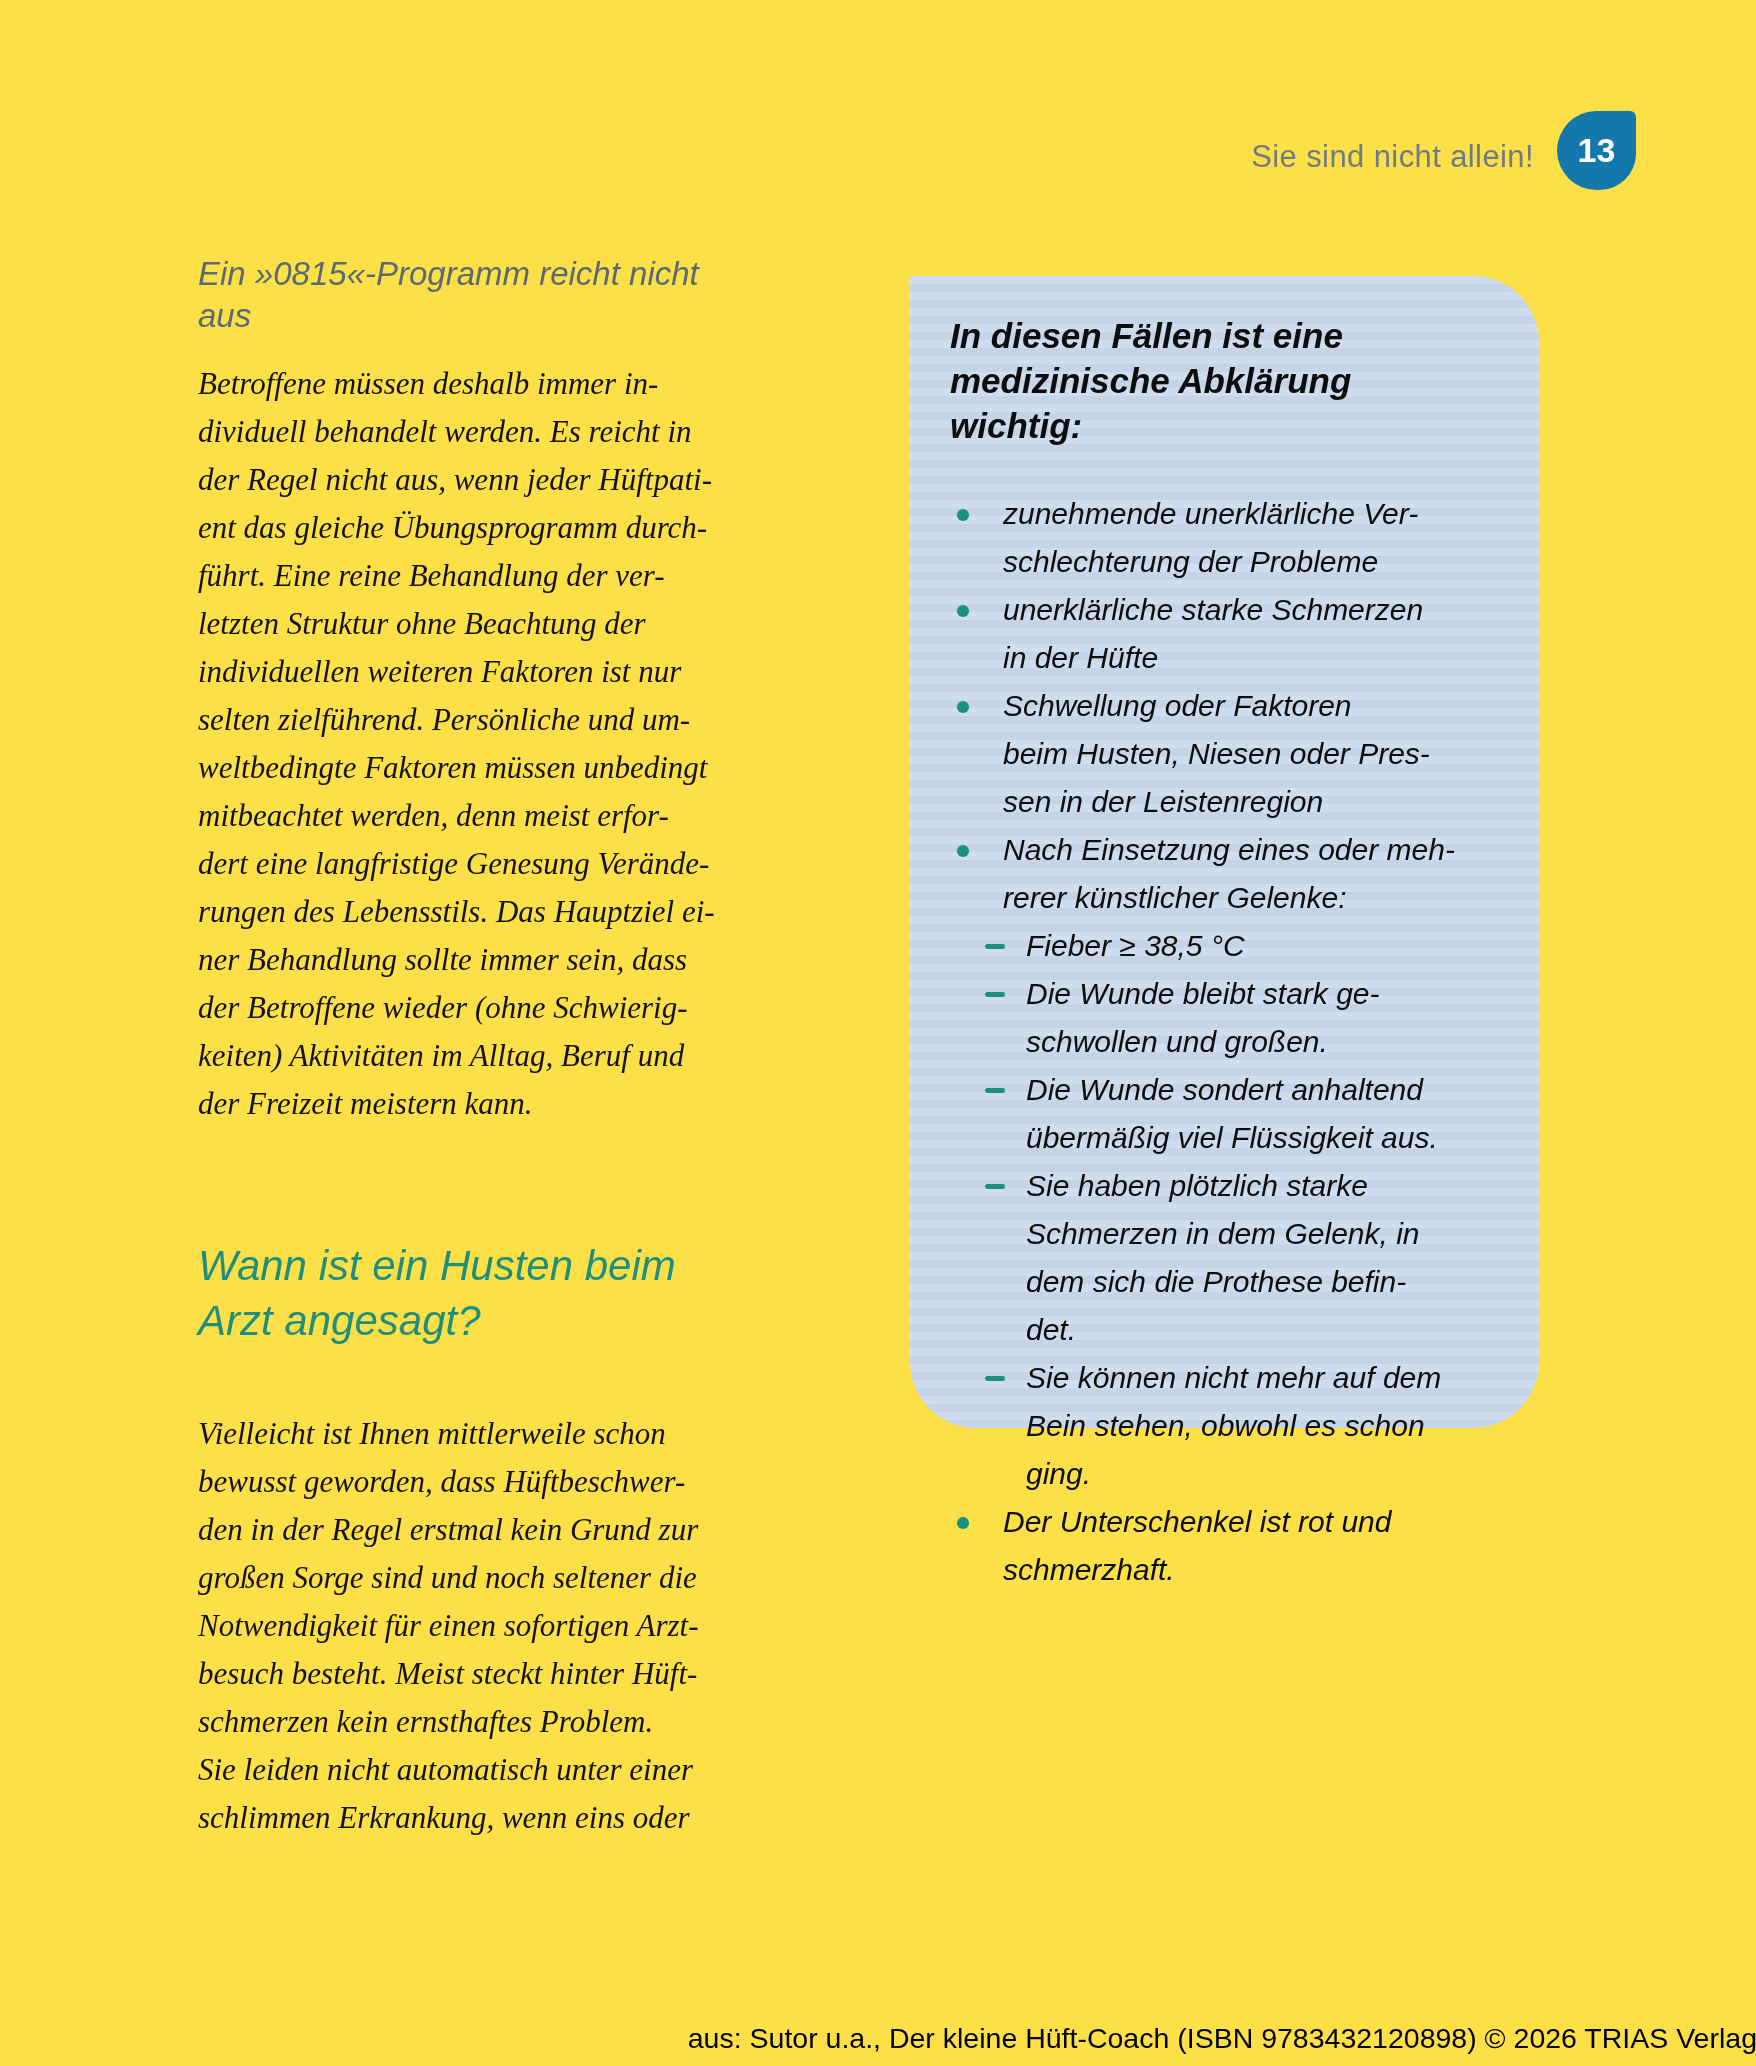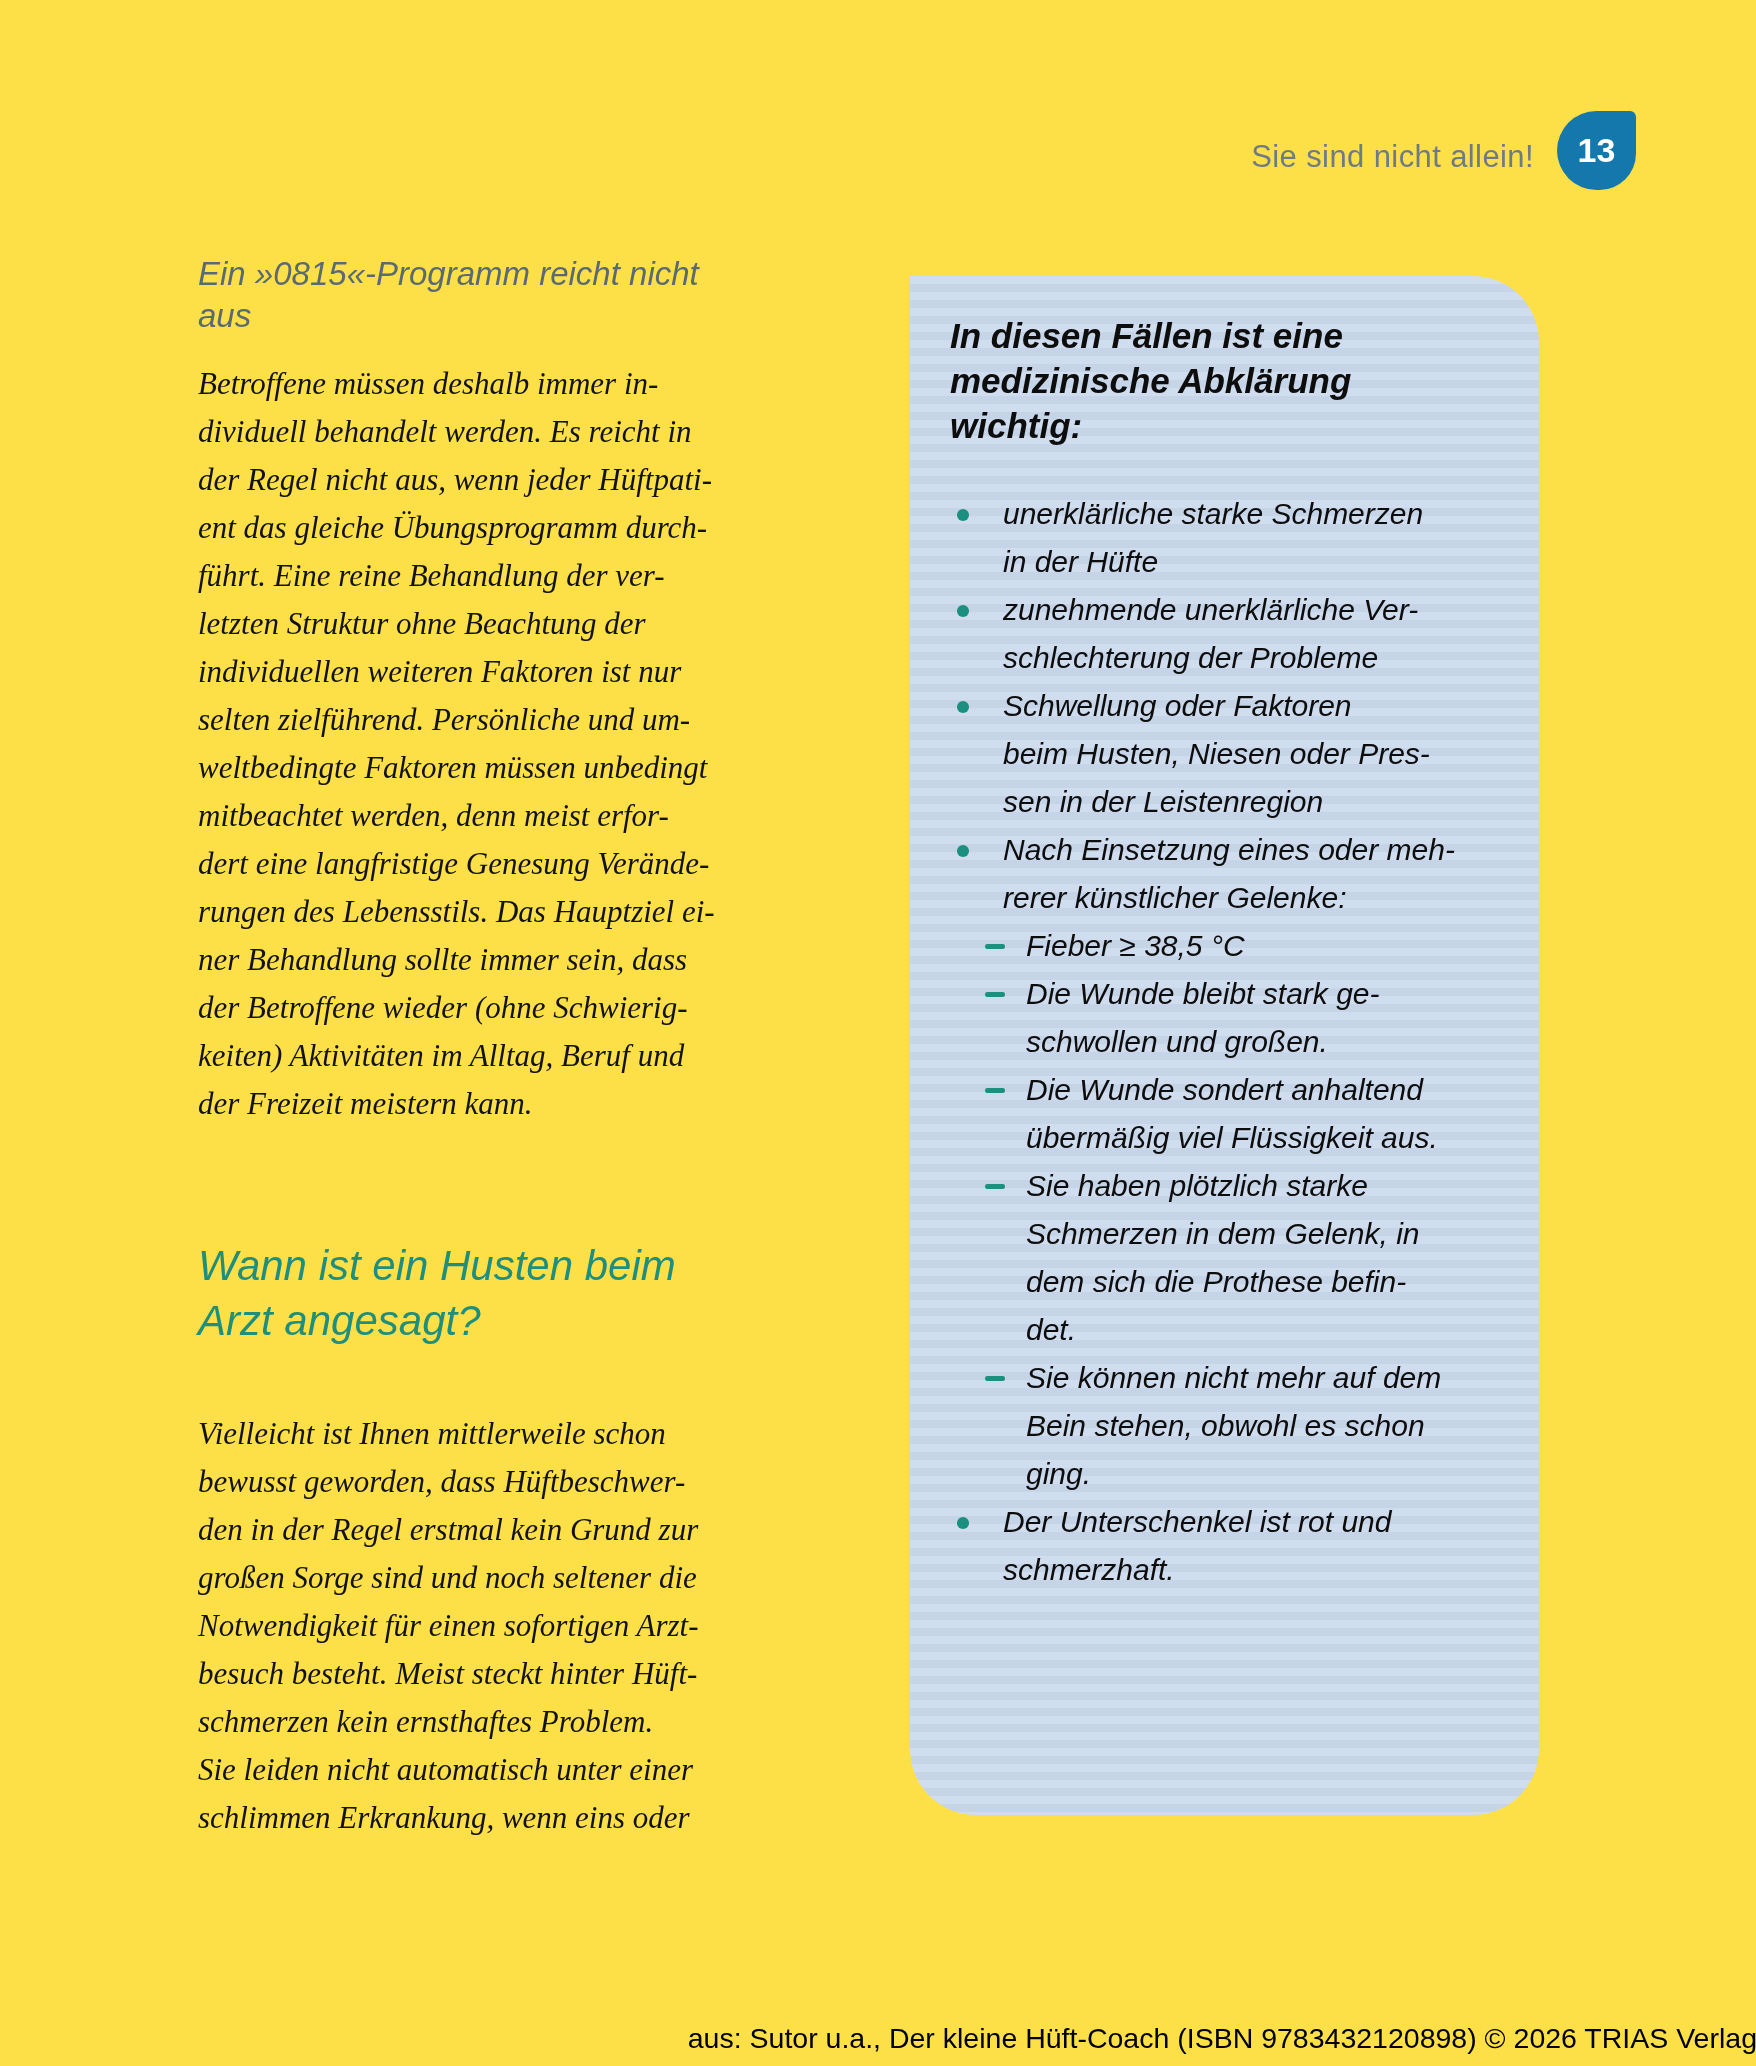--- a/index.html
+++ b/index.html
@@ -43,21 +43,21 @@
   }
   .section-heading{
     font-size:42px;line-height:55px;font-weight:normal;
     color:#1f8e7c;margin:110px 0 0 0;
   }
   .body-text.second{margin-top:62px;}
 
   
   #info-box{
     position:absolute;left:910px;top:276px;
-    width:629px;height:1539px;
+    width:629px;height:1152px;
     box-sizing:border-box;
     padding:37px 38px 44px 40px;
     border-radius:0 66px 66px 66px;
     background:repeating-linear-gradient(
       to bottom,
       #d0ddef 0px, #d0ddef 8px,
       #c6d4e8 8px, #c6d4e8 16px
     );
   }
   #info-box-title{
@@ -136,28 +136,28 @@
 
   <div id="info-box">
     <h2 id="info-box-title" class="preline">In diesen Fällen ist eine
 medizinische Abklärung
 wichtig:</h2>
 
     <ul class="check-list">
 
       <li>
         <span class="bullet-dot"></span>
+        <span class="li-text preline">zunehmende unerklärliche Ver-
+schlechterung der Probleme</span>
+      </li>
+
+      <li>
+        <span class="bullet-dot"></span>
         <span class="li-text preline">unerklärliche starke Schmerzen
 in der Hüfte</span>
-      </li>
-
-      <li>
-        <span class="bullet-dot"></span>
-        <span class="li-text preline">zunehmende unerklärliche Ver-
-schlechterung der Probleme</span>
       </li>
 
       <li>
         <span class="bullet-dot"></span>
         <span class="li-text preline">Schwellung oder Faktoren
 beim Husten, Niesen oder Pres-
 sen in der Leistenregion</span>
       </li>
 
 

